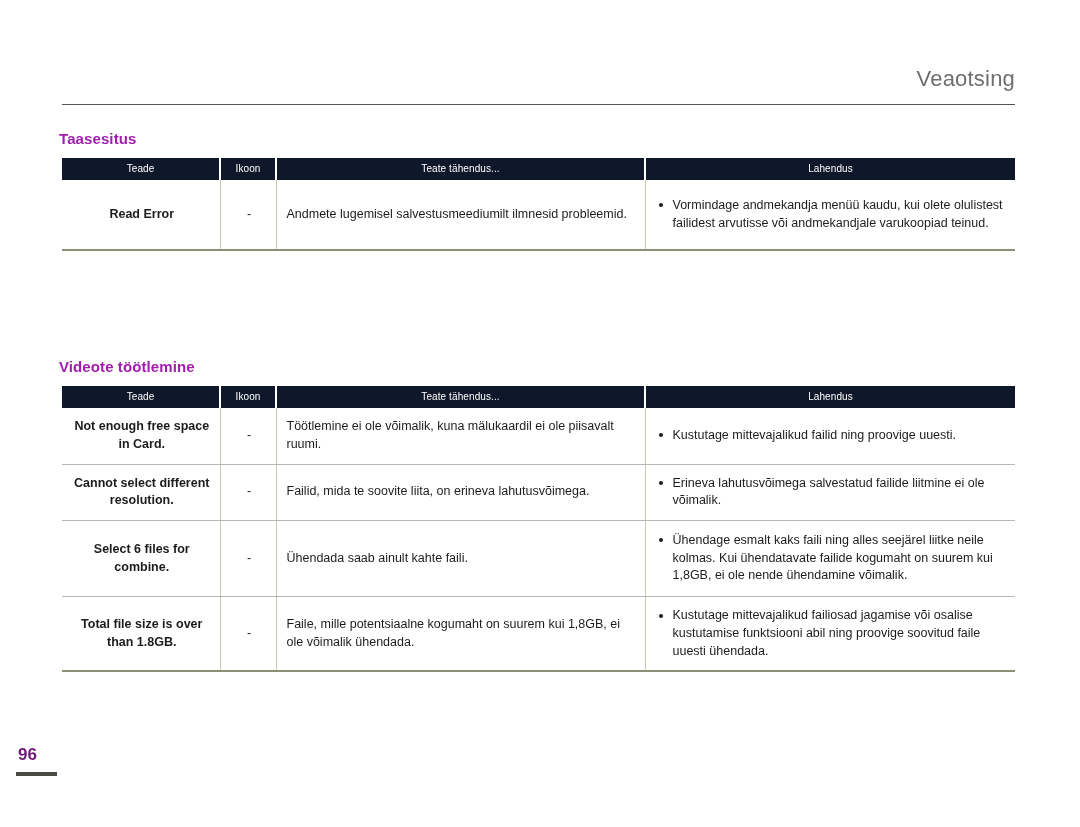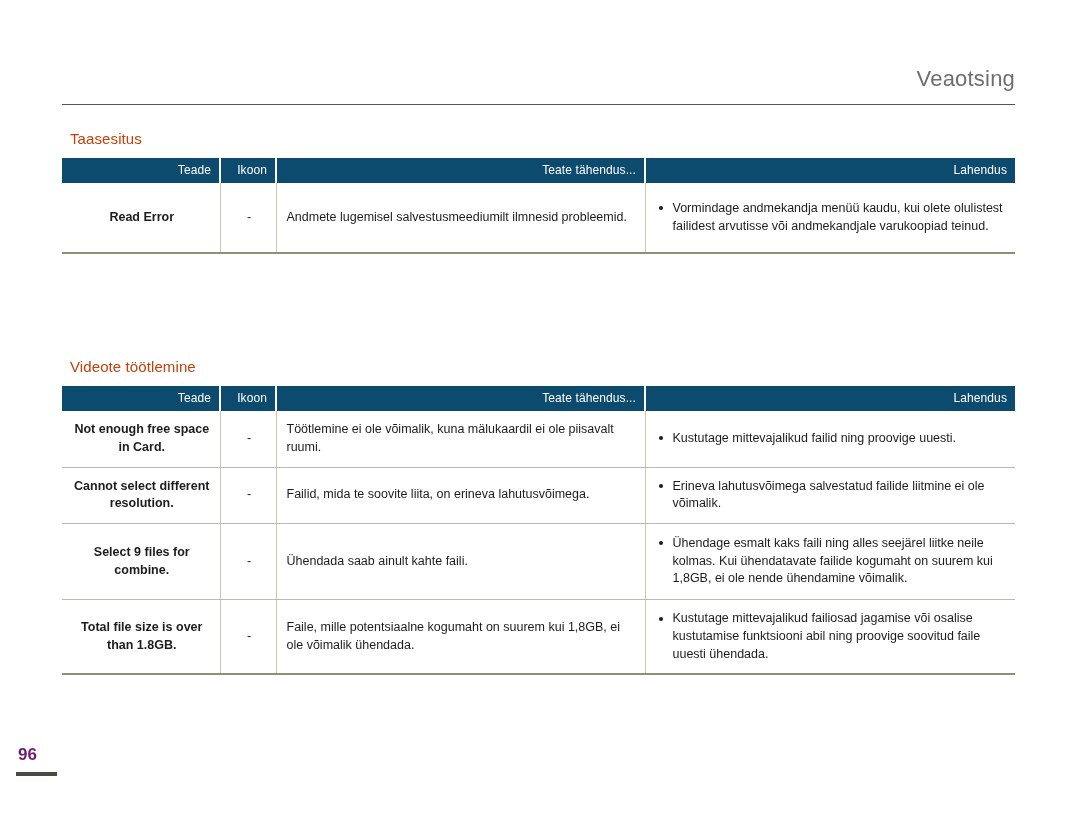--- a/index.html
+++ b/index.html
@@ -40,47 +40,47 @@
     left: 62px;
     top: 104px;
     width: 953px;
     height: 1px;
     background: #555555;
   }
 
   
   .section-title {
     position: absolute;
-    left: 70px;
+    left: 59px;
     font-size: 15px;
-    font-weight: normal;
-    color: #c2410c;
+    font-weight: bold;
+    color: #a21caf;
     letter-spacing: 0.1px;
   }
   #sec1-title { top: 130px; }
   #sec2-title { top: 358px; }
 
   
   .tbl {
     position: absolute;
     left: 62px;
     width: 953px;
     border-collapse: collapse;
     table-layout: fixed;
     font-size: 12.5px;
   }
   #table1 { top: 158px; }
   #table2 { top: 386px; }
 
   .tbl thead th {
-    background: #0c4a6e;
+    background: #0f172a;
     color: #ffffff;
     font-weight: normal;
-    font-size: 12px;
-    text-align: right;
+    font-size: 10px;
+    text-align: center;
     padding: 5px 8px 6px 8px;
     border-right: 2px solid #ffffff;
     vertical-align: middle;
     letter-spacing: 0.1px;
   }
   .tbl thead th:last-child { border-right: none; }
 
   .tbl tbody td {
     border-bottom: 1px solid #b9b9b0;
     border-right: 1px solid #c9c9ad;
@@ -230,21 +230,21 @@
         <td class="c-msg">Cannot select different resolution.</td>
         <td class="c-icon">-</td>
         <td class="c-mean">Failid, mida te soovite liita, on erineva lahutusvõimega.</td>
         <td class="c-sol">
           <ul class="bullets">
             <li><span class="bdot"></span><span>Erineva lahutusvõimega salvestatud failide liitmine ei ole võimalik.</span></li>
           </ul>
         </td>
       </tr>
       <tr style="height:76px;">
-        <td class="c-msg">Select 9 files for combine.</td>
+        <td class="c-msg">Select 6 files for combine.</td>
         <td class="c-icon">-</td>
         <td class="c-mean">Ühendada saab ainult kahte faili.</td>
         <td class="c-sol">
           <ul class="bullets">
             <li><span class="bdot"></span><span>Ühendage esmalt kaks faili ning alles seejärel liitke neile kolmas. Kui ühendatavate failide kogumaht on suurem kui 1,8GB, ei ole nende ühendamine võimalik.</span></li>
           </ul>
         </td>
       </tr>
       <tr style="height:66px;">
         <td class="c-msg">Total file size is over than 1.8GB.</td>

